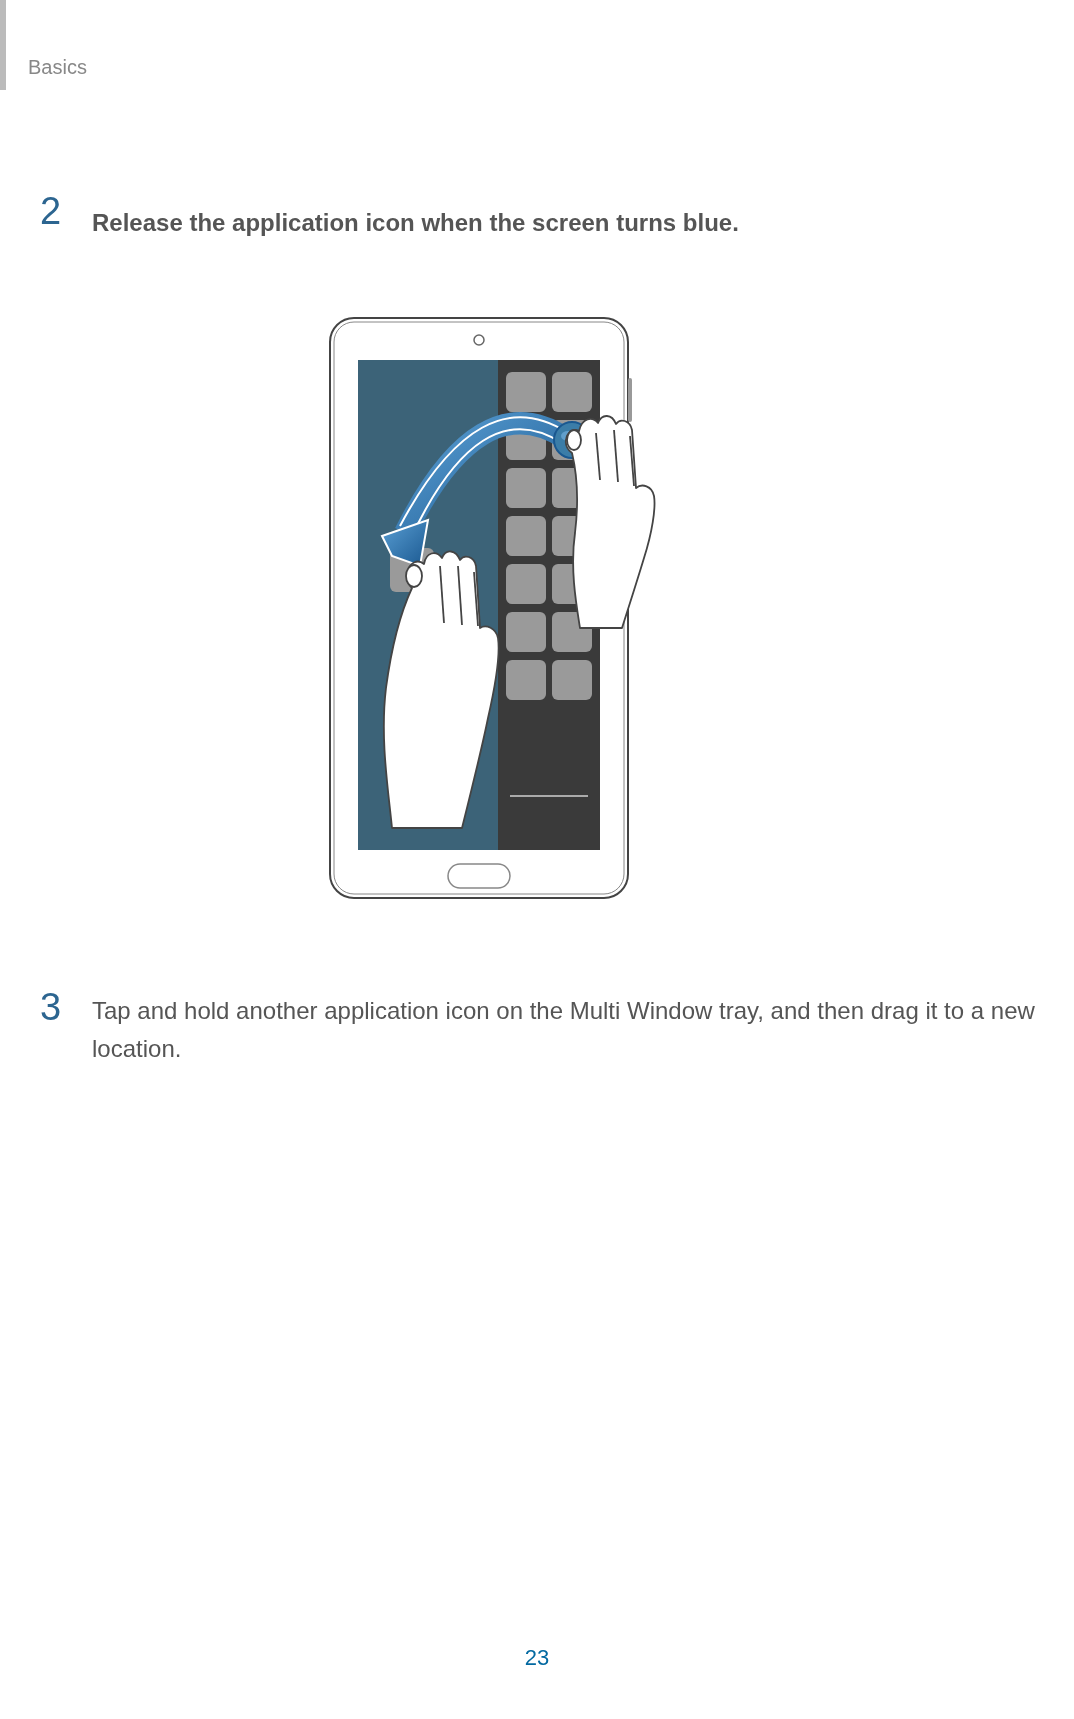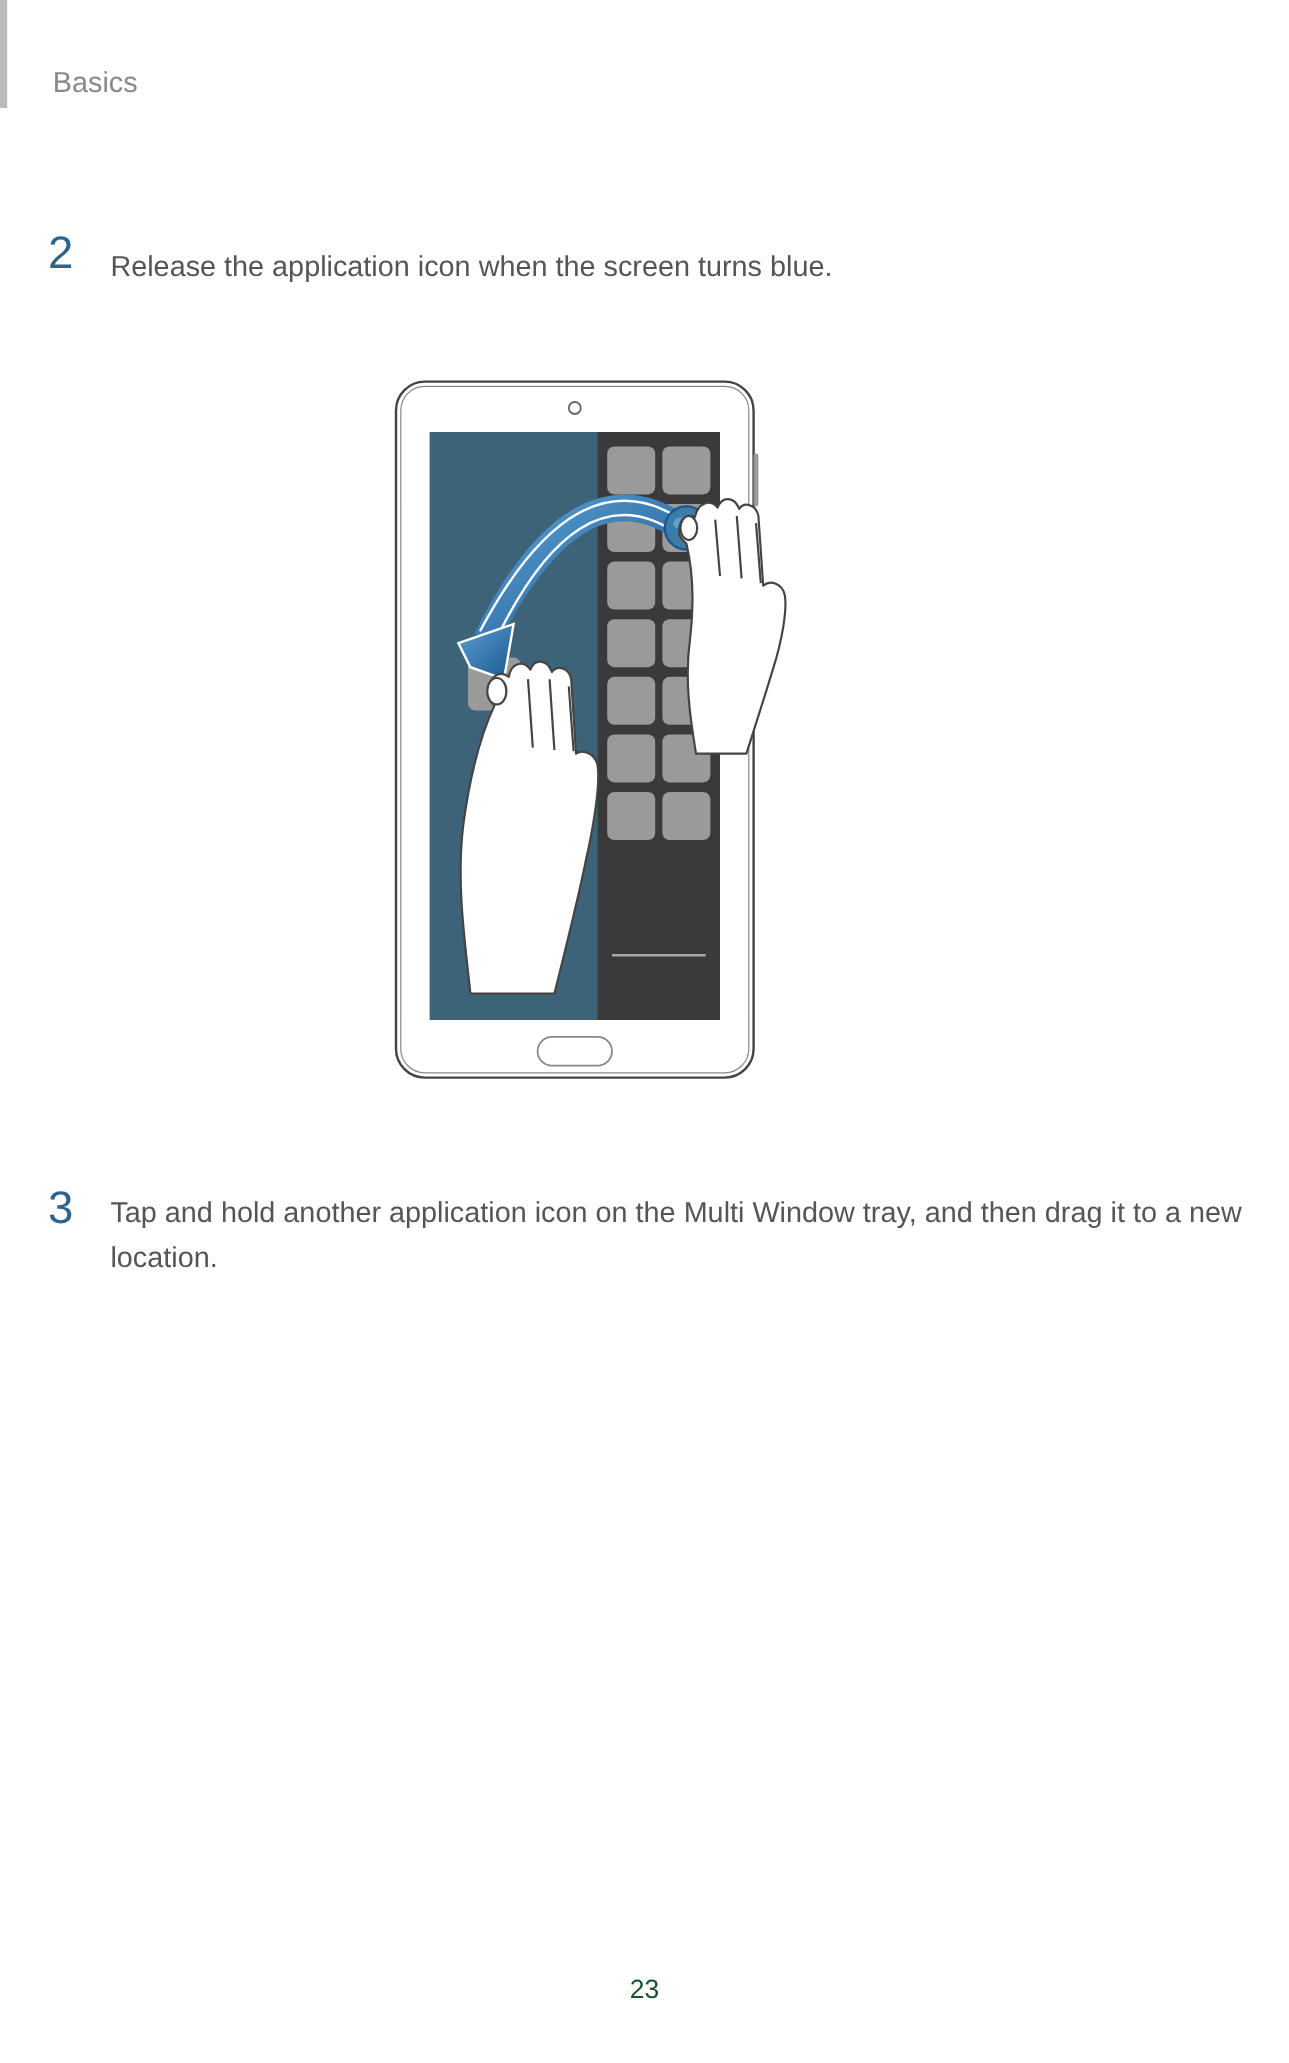--- a/index.html
+++ b/index.html
@@ -19,22 +19,22 @@
       position: absolute;
       top: 0;
       left: 0;
       width: 6px;
       height: 90px;
       background: #bbb;
     }
     .section-title {
       position: absolute;
       top: 56px;
-      left: 44px;
-      font-size: 24px;
+      left: 28px;
+      font-size: 20px;
       color: #888;
       font-weight: 400;
     }
     .step {
       position: absolute;
       display: flex;
       align-items: flex-start;
     }
     .step-2 {
       top: 192px;
@@ -68,33 +68,33 @@
       width: 420px;
       height: 620px;
     }
     .page-number {
       position: absolute;
       bottom: 48px;
       left: 0;
       right: 0;
       text-align: center;
       font-size: 22px;
-      color: #14532d;
+      color: #0369a1;
     }
   </style>
 </head>
 <body>
 
 <div class="header-bar"></div>
 <div class="section-title">Basics</div>
 
 <div class="step step-2">
   <div class="step-number">2</div>
   <div class="step-text">
-    <span style="display:block;margin-top:8px;">Release the application icon when the screen turns blue.</span>
+    <span style="display:block;margin-top:8px;font-weight:bold;">Release the application icon when the screen turns blue.</span>
   </div>
 </div>
 
 <div class="device-illustration">
   <svg width="420" height="620" viewBox="0 0 420 620">
 
     <rect x="10" y="10" width="298" height="580" rx="24" ry="24" fill="#fff" stroke="#444" stroke-width="2"></rect>
     <rect x="14" y="14" width="290" height="572" rx="20" ry="20" fill="none" stroke="#888" stroke-width="1"></rect>
 
     <circle cx="159" cy="32" r="5" fill="none" stroke="#666" stroke-width="1.5"></circle>

